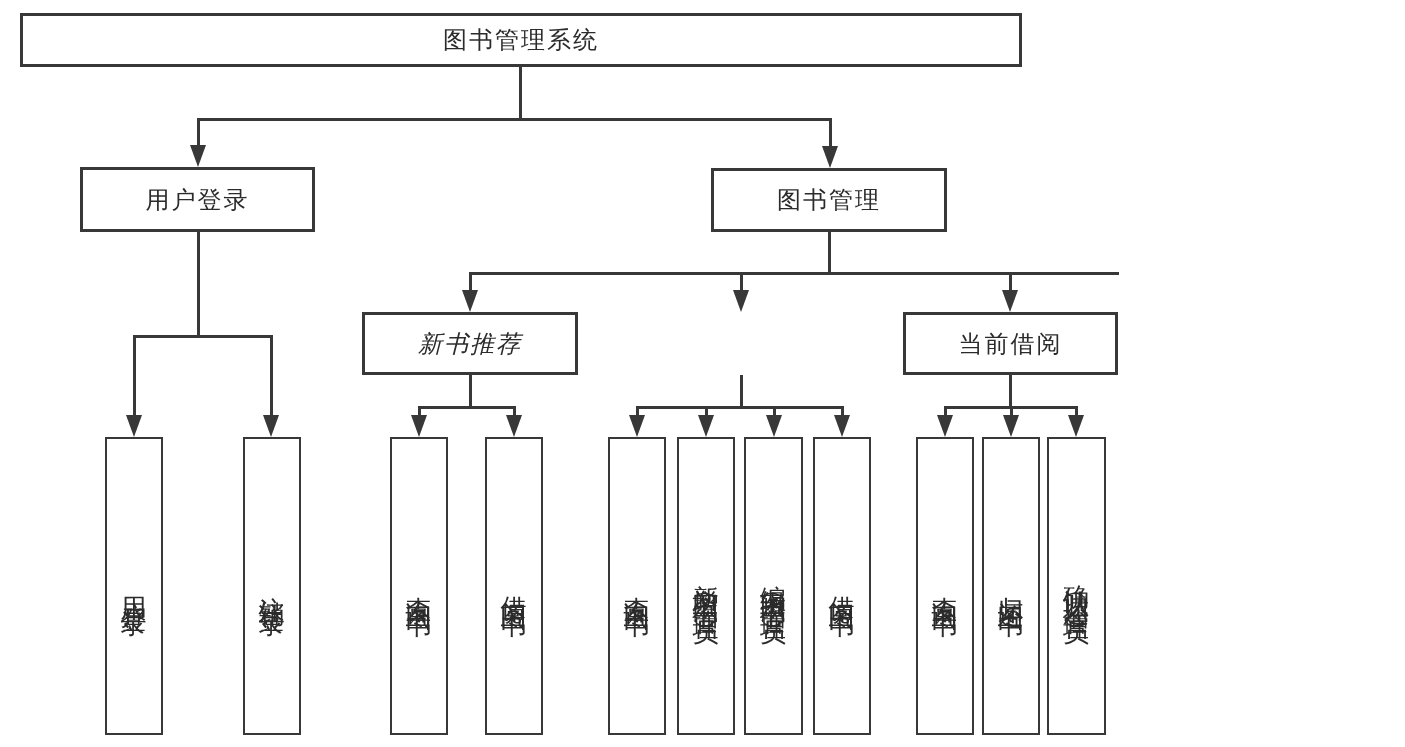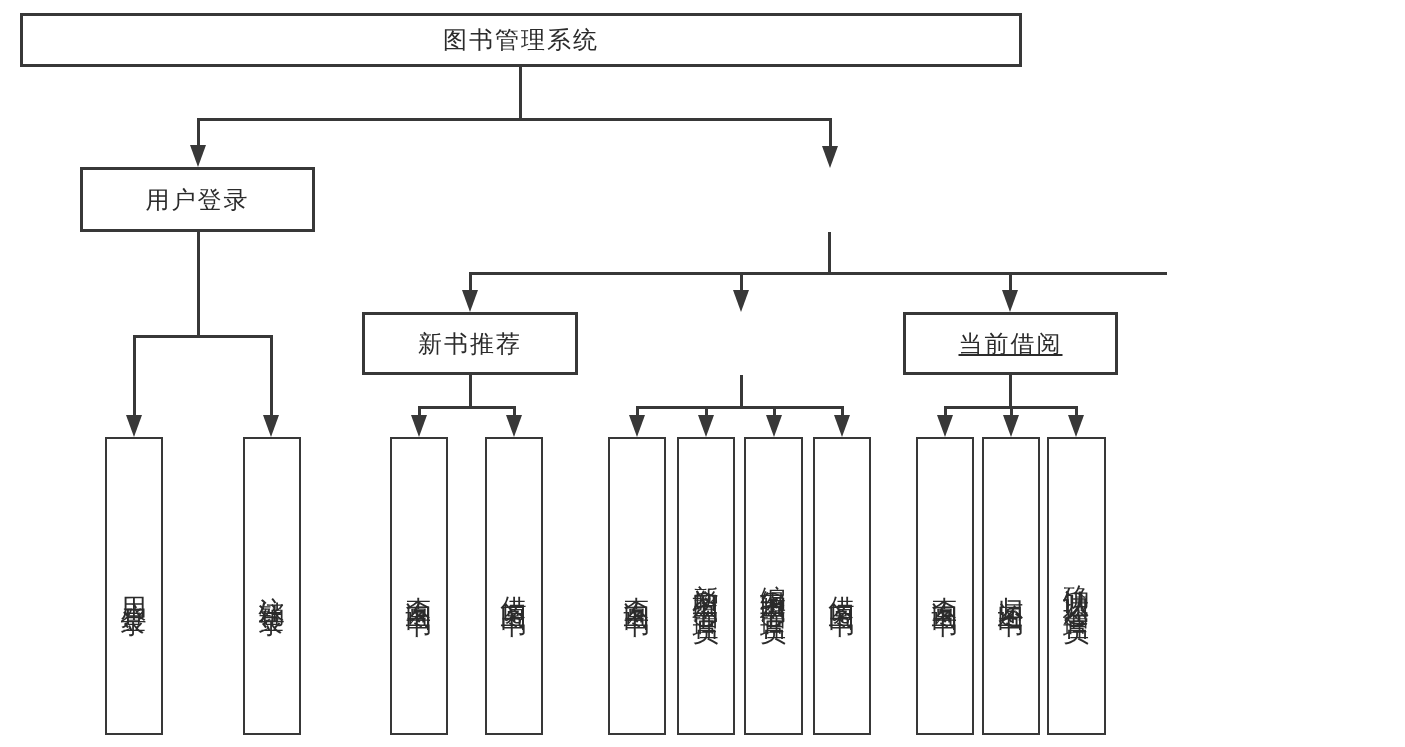--- a/index.html
+++ b/index.html
@@ -1,18 +1,18 @@
 <!DOCTYPE html>
 <html><head>
 <meta charset="utf-8">
 <style>
   html,body { margin:0; padding:0; background:#ffffff; }
   .stage {
     position:relative; width:1119px; height:747px; background:#ffffff;
-    font-family:"Liberation Sans", sans-serif; color:#2b2b2b; overflow:hidden;padding-left:48px;
+    font-family:"Liberation Sans", sans-serif; color:#2b2b2b; overflow:hidden;
   }
   .box {
     position:absolute; box-sizing:border-box; border:3px solid #383838; background:#ffffff;
     display:flex; align-items:center; justify-content:center;
     font-size:24px; letter-spacing:2px; white-space:nowrap;
   }
   .vbox {
     position:absolute; box-sizing:border-box; border:2.5px solid #383838; background:#ffffff;
     display:flex; align-items:center; justify-content:center;
     writing-mode:vertical-rl; line-height:1;
@@ -43,43 +43,46 @@
   <div class="vline" style="left:519px; top:66px; height:54px;"></div>
   <div class="hline" style="left:197px; top:118px; width:634px;"></div>
   <div class="vline" style="left:197px; top:118px; height:30px;"></div>
   <div class="arrowhead" style="left:190px; top:145px;"></div>
   <div class="vline" style="left:829px; top:118px; height:31px;"></div>
   <div class="arrowhead" style="left:822px; top:146px;"></div>
 
   <div class="box" style="left:80px; top:167px; width:235px; height:65px;">
     <span>用户登录</span>
   </div>
+  <div class="box" style="left:711px; top:168px; width:236px; height:64px;">
+    <span>图书管理</span>
+  </div>
 
   <div class="vline" style="left:197px; top:232px; height:105px;"></div>
   <div class="hline" style="left:133px; top:335px; width:140px;"></div>
   <div class="vline" style="left:133px; top:335px; height:84px;"></div>
   <div class="arrowhead" style="left:126px; top:415px;"></div>
   <div class="vline" style="left:270px; top:335px; height:84px;"></div>
   <div class="arrowhead" style="left:263px; top:415px;"></div>
 
   <div class="vline" style="left:828px; top:232px; height:43px;"></div>
   <div class="hline" style="left:470px; top:272px; width:811px;"></div>
   <div class="vline" style="left:469px; top:272px; height:22px;"></div>
   <div class="arrowhead" style="left:462px; top:290px;"></div>
   <div class="vline" style="left:740px; top:272px; height:22px;"></div>
   <div class="arrowhead" style="left:733px; top:290px;"></div>
   <div class="vline" style="left:1009px; top:272px; height:22px;"></div>
   <div class="arrowhead" style="left:1002px; top:290px;"></div>
   <div class="vline" style="left:1279px; top:272px; height:22px;"></div>
   <div class="arrowhead" style="left:1272px; top:290px;"></div>
 
-  <div class="box" style="left:362px; top:312px; width:216px; height:63px;">
+  <div class="box" style="left:362px; top:312px; width:216px; height:63px;font-style:italic;">
     <span>新书推荐</span>
   </div>
-  <div class="box" style="left:903px; top:312px; width:215px; height:63px;text-decoration:underline;">
+  <div class="box" style="left:903px; top:312px; width:215px; height:63px;">
     <span>当前借阅</span>
   </div>
 
   <div class="vline" style="left:469px; top:375px; height:33px;"></div>
   <div class="hline" style="left:418px; top:406px; width:97px;"></div>
   <div class="vline" style="left:418px; top:406px; height:12px;"></div>
   <div class="arrowhead" style="left:411px; top:415px;"></div>
   <div class="vline" style="left:513px; top:406px; height:12px;"></div>
   <div class="arrowhead" style="left:506px; top:415px;"></div>
 

